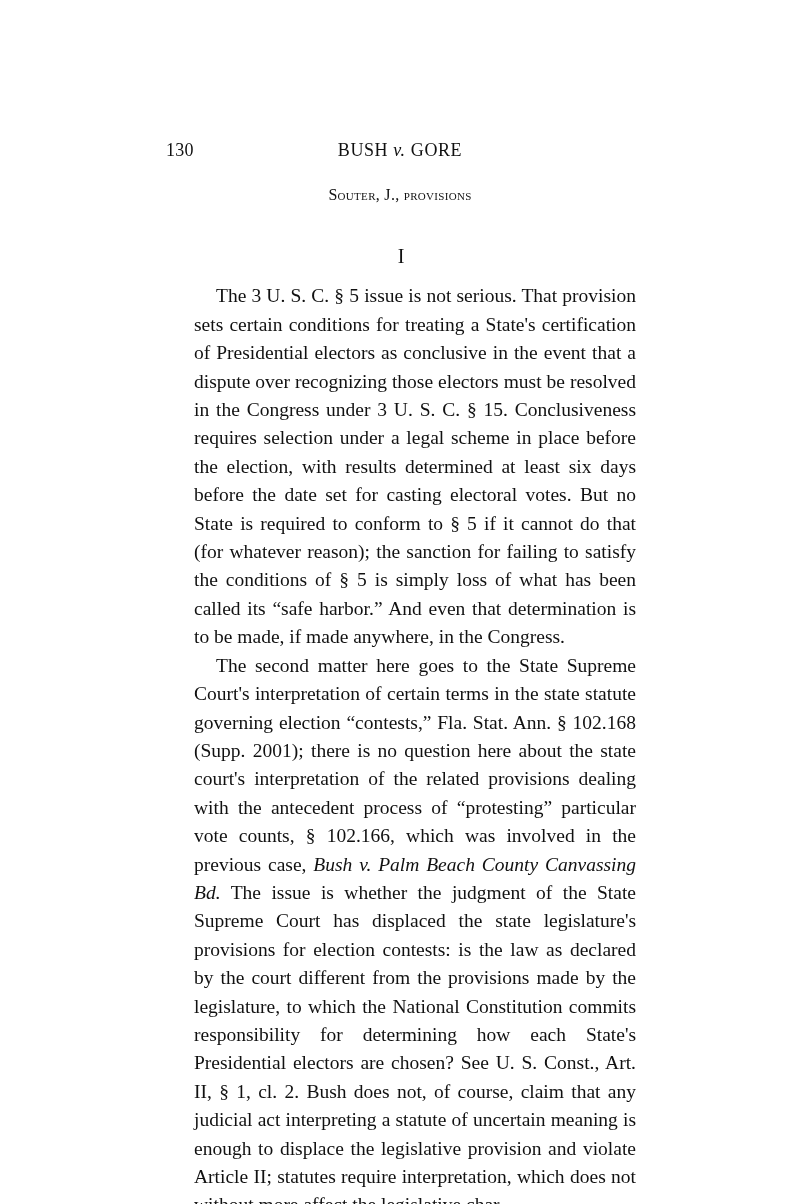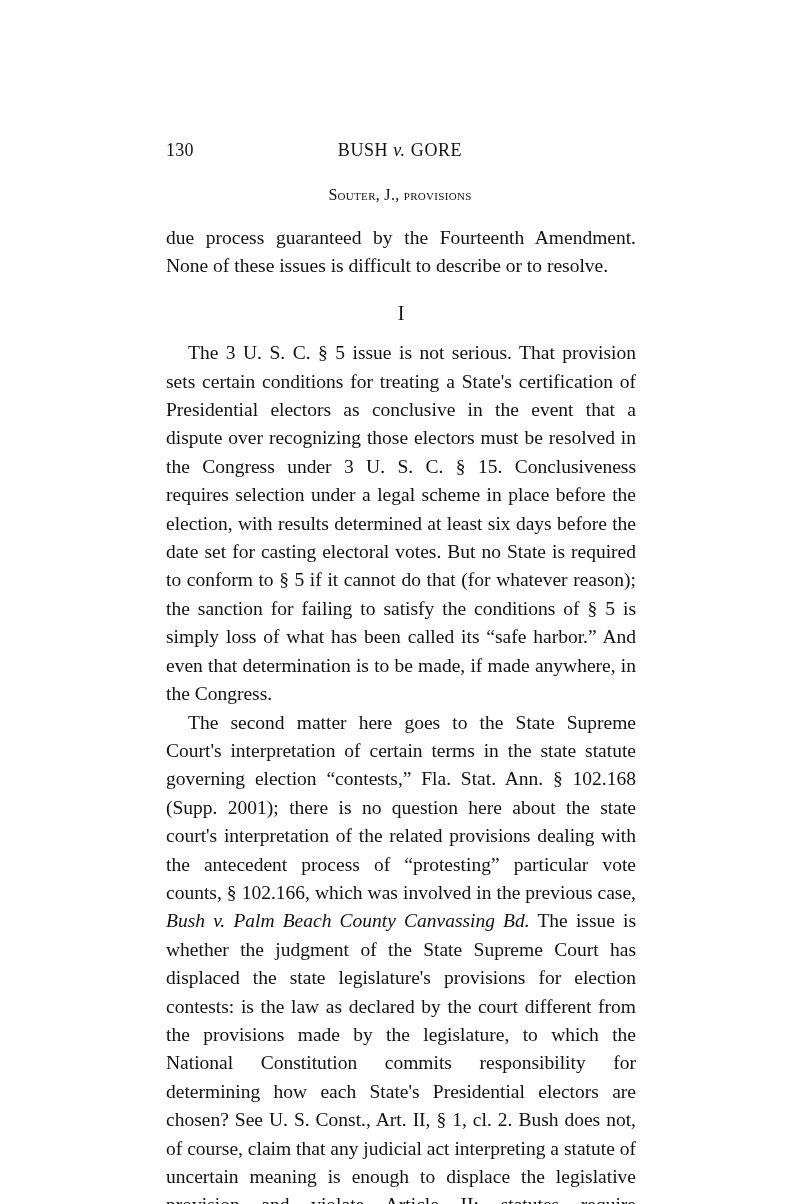--- a/index.html
+++ b/index.html
@@ -70,20 +70,21 @@
   p.para {
     margin: 0;
     font-size: 19.5px;
     line-height: 28.4px;
     text-align: justify;
     text-justify: inter-word;
     hyphens: manual;
   }
   p.indent {
     text-indent: 22px;
+    margin-left: 28px;
   }
   .section-num {
     margin: 0;
     text-align: center;
     font-size: 20px;
     line-height: 28.4px;
     padding-top: 18px;
     padding-bottom: 12px;
   }
   .section-num.tight {
@@ -103,21 +104,20 @@
     <span class="page-number">130</span>
     <div class="running-title"><span>BUSH</span> <span class="vs">v.</span> <span>GORE</span></div>
   </div>
 
   <div class="subheader">
     <span class="smallcaps">Souter, J., provisions</span>
   </div>
 
   <div class="body-col">
 
-    <p class="para">due process guaranteed by the Fourteenth Amendment. None of these issues is difficult to describe or to resolve.</p>
 
     <div class="section-num">I</div>
 
     <p class="para indent">The 3 U. S. C. § 5 issue is not serious.   That provision sets certain conditions for treating a State's certification of Presidential electors as conclusive in the event that a dispute over recognizing those electors must be resolved in the Congress under 3 U. S. C. § 15.   Conclusiveness requires selection under a legal scheme in place before the election, with results determined at least six days before the date set for casting electoral votes.   But no State is required to conform to § 5 if it cannot do that (for whatever reason); the sanction for failing to satisfy the conditions of § 5 is simply loss of what has been called its “safe harbor.”   And even that determination is to be made, if made anywhere, in the Congress.</p>
 
 
     <p class="para indent"><span>The second matter here goes to the State Supreme Court's interpretation of certain terms in the state statute governing election “contests,” Fla. Stat. Ann. § 102.168 (Supp. 2001); there is no question here about the state court's interpretation of the related provisions dealing with the antecedent process of “protesting” particular vote counts, § 102.166, which was involved in the previous case, </span><span class="ital">Bush</span> <span class="ital">v.</span> <span class="ital">Palm Beach County Canvassing Bd.</span><span>   The issue is whether the judgment of the State Supreme Court has displaced the state legislature's provisions for election contests: is the law as declared by the court different from the provisions made by the legislature, to which the National Constitution commits responsibility for determining how each State's Presidential electors are chosen?   See U. S. Const., Art. II, § 1, cl. 2.   Bush does not, of course, claim that any judicial act interpreting a statute of uncertain meaning is enough to displace the legislative provision and violate Article II; statutes require interpretation, which does not without more affect the legislative char-</span></p>
 
   </div>
 

